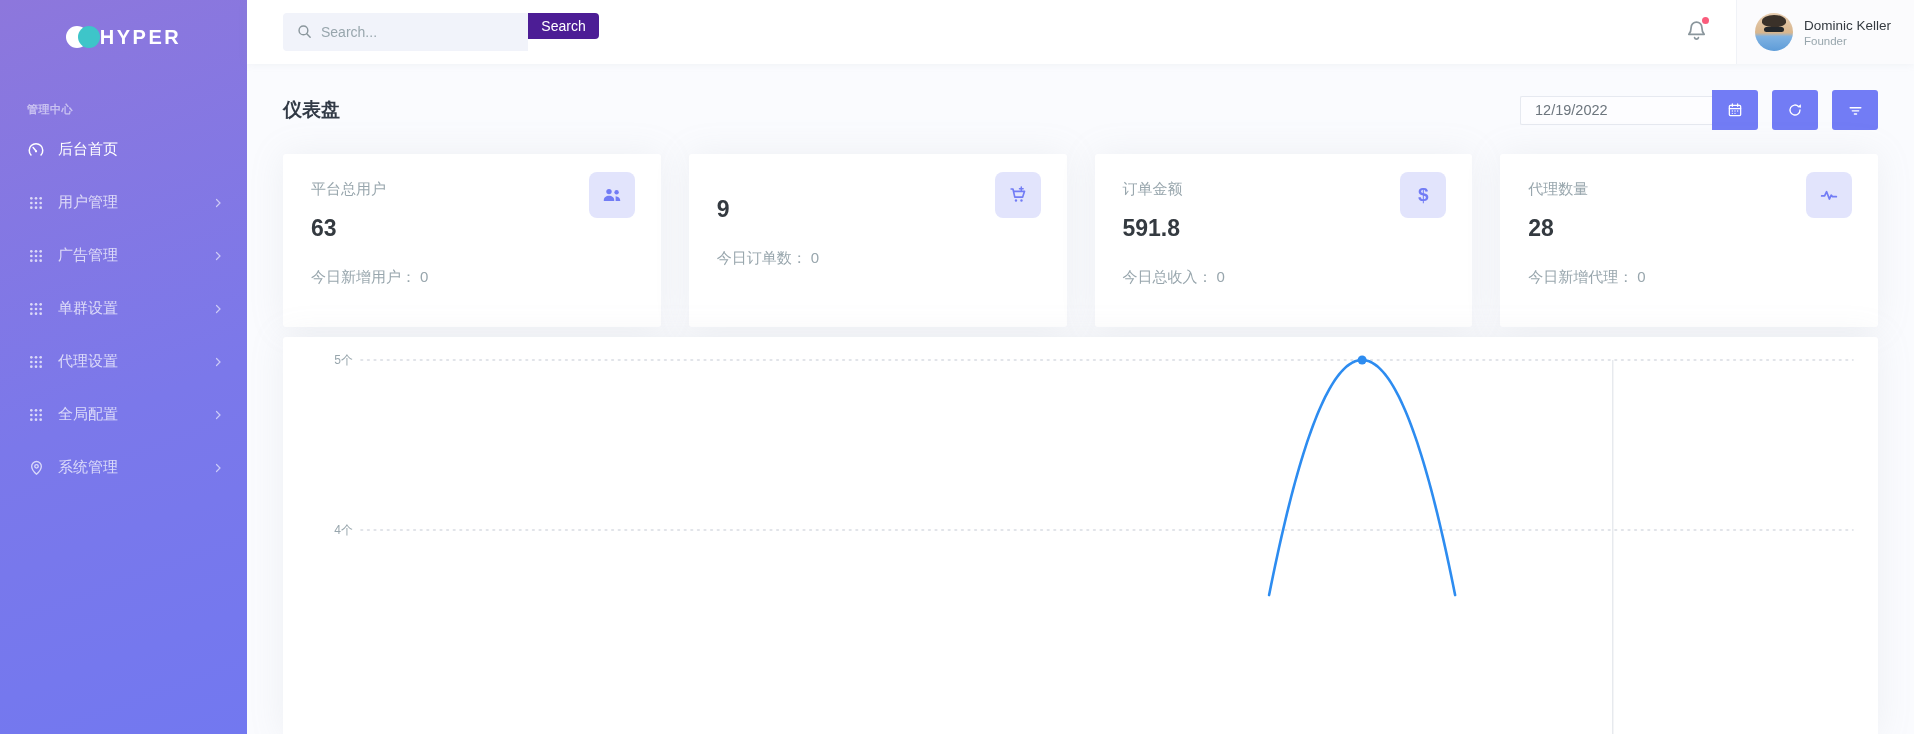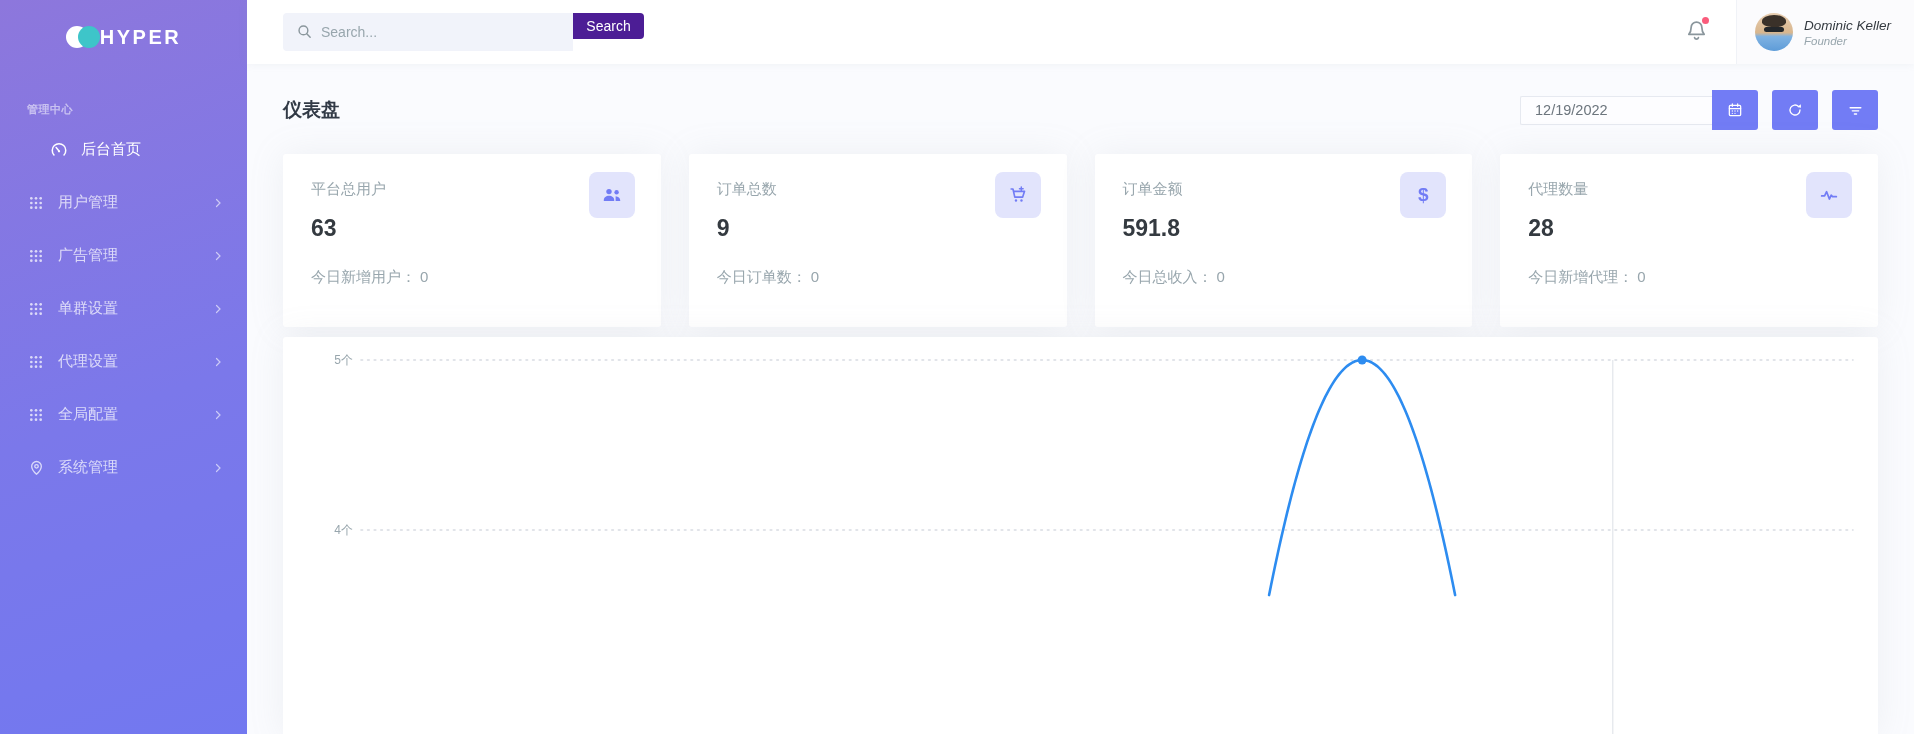--- a/index.html
+++ b/index.html
@@ -11,45 +11,45 @@
     background:linear-gradient(160deg,#8d77dc 0%,#7b78ea 55%,#7278f0 100%); color:#fff; }
   .logo { height:74px; display:flex; align-items:center; justify-content:center; }
   .logo-mark { position:relative; width:34px; height:22px; }
   .logo-circle-a { position:absolute; left:0; top:0; width:22px; height:22px; border-radius:50%; background:#ffffff; }
   .logo-circle-b { position:absolute; left:12px; top:0; width:22px; height:22px; border-radius:50%; background:#3ec5c9; }
   .logo-text { font-size:20px; font-weight:bold; letter-spacing:2.5px; color:#fff; }
   .menu-section { padding:28px 0 6px 27px; font-size:11px; font-weight:bold; letter-spacing:.5px;
     color:rgba(255,255,255,.55); }
   .nav-item { height:53px; display:flex; align-items:center; padding:0 23px 0 27px;
     color:rgba(255,255,255,.72); font-size:15px; cursor:pointer; }
-  .nav-item.active { color:#ffffff;margin-left:23px; }
+  .nav-item.active { color:#ffffff; }
   .nav-item .nav-icon { width:18px; height:18px; margin-right:13px; display:flex; align-items:center; justify-content:center; }
   .nav-item .nav-label { flex:1; }
   .nav-item .chevron { width:12px; height:12px; opacity:.85; }
 
   
   .main { flex:1; display:flex; flex-direction:column; height:734px; }
 
   
   .topbar { height:64px; background:#fff; display:flex; align-items:center; padding-left:36px;
     box-shadow:0 0 8px rgba(154,161,171,.12); position:relative; }
   .search-group { display:flex; height:38px; }
   .search-input-wrap { position:relative; }
-  .search-input { width:290px; height:38px; background:#f1f3fa; border:none; outline:none;
+  .search-input { width:245px; height:38px; background:#f1f3fa; border:none; outline:none;
     border-radius:4px 0 0 4px; padding:0 12px 0 38px; font-size:14px; color:#6c757d;
     font-family:"Liberation Sans","DejaVu Sans",sans-serif; }
   .search-input::placeholder { color:#98a6ad; }
   .search-icon { position:absolute; left:13px; top:10px; color:#8a969c; }
   .search-btn { width:71px; height:26px; background:#4c1d95; color:#fff; border:none; font-size:14px;
     border-radius:0 4px 4px 0; cursor:pointer; font-family:"Liberation Sans","DejaVu Sans",sans-serif; }
   .topbar-spacer { flex:1; }
   .bell-wrap { position:relative; margin-right:28px; cursor:pointer; }
   .bell-badge { position:absolute; top:-2px; right:-1px; width:7px; height:7px; background:#fa5c7c; border-radius:50%; }
   .user-block { height:64px; display:flex; align-items:center; gap:11px; padding:0 22px 0 18px;
-    background:#fbfbfd; border-left:1px solid #f0f2f7; cursor:pointer; min-width:178px;font-style:italic; }
+    background:#fbfbfd; border-left:1px solid #f0f2f7; cursor:pointer; min-width:178px; }
   .avatar { width:38px; height:38px; border-radius:50%; overflow:hidden; position:relative;
     background:linear-gradient(180deg,#e7cdb0 0%,#d8b68e 52%,#7fb2e2 62%,#5e9cd8 100%); }
   .avatar::before { content:""; position:absolute; top:2px; left:7px; width:24px; height:12px;
     border-radius:50% 50% 40% 40%; background:#3a3129; }
   .avatar::after { content:""; position:absolute; top:14px; left:9px; width:20px; height:5px;
     border-radius:3px; background:#23272b; }
   .user-name { font-size:13.5px; color:#343a40; }
   .user-role { font-size:11.5px; color:#98a6ad; margin-top:2px; }
 
   
@@ -303,21 +303,20 @@
           <svg viewBox="0 0 24 24" width="24" height="24" fill="currentColor">
               <circle cx="9" cy="8.6" r="2.7"></circle>
               <path d="M3.8 17.3c0-2.8 2.3-4.5 5.2-4.5s5.2 1.7 5.2 4.5v.6H3.8Z"></path>
               <circle cx="16.6" cy="9.2" r="2.2"></circle>
               <path d="M15.6 13.3c2.6.3 4.6 1.8 4.6 4v.6h-4.6Z"></path>
             </svg>
         </div>
       </div>
 
       <div class="stat-card">
-        <div class="stat-label">订单总数</div>
         <div class="stat-value">9</div>
         <div class="stat-footer">
           <span>今日订单数：</span><span class="fv">0</span>
         </div>
         <div class="icon-tile">
           <svg viewBox="0 0 24 24" width="22" height="22">
               <path d="M4.5 5.5h2l2 8.8h8.6l2-6.3H8" fill="none" stroke="currentColor" stroke-width="1.8" stroke-linecap="round" stroke-linejoin="round"></path>
               <circle cx="9.8" cy="18" r="1.3" fill="currentColor"></circle>
               <circle cx="15.8" cy="18" r="1.3" fill="currentColor"></circle>
               <path d="M15.6 3.2v4M13.6 5.2h4" stroke="currentColor" stroke-width="1.6" stroke-linecap="round"></path>

